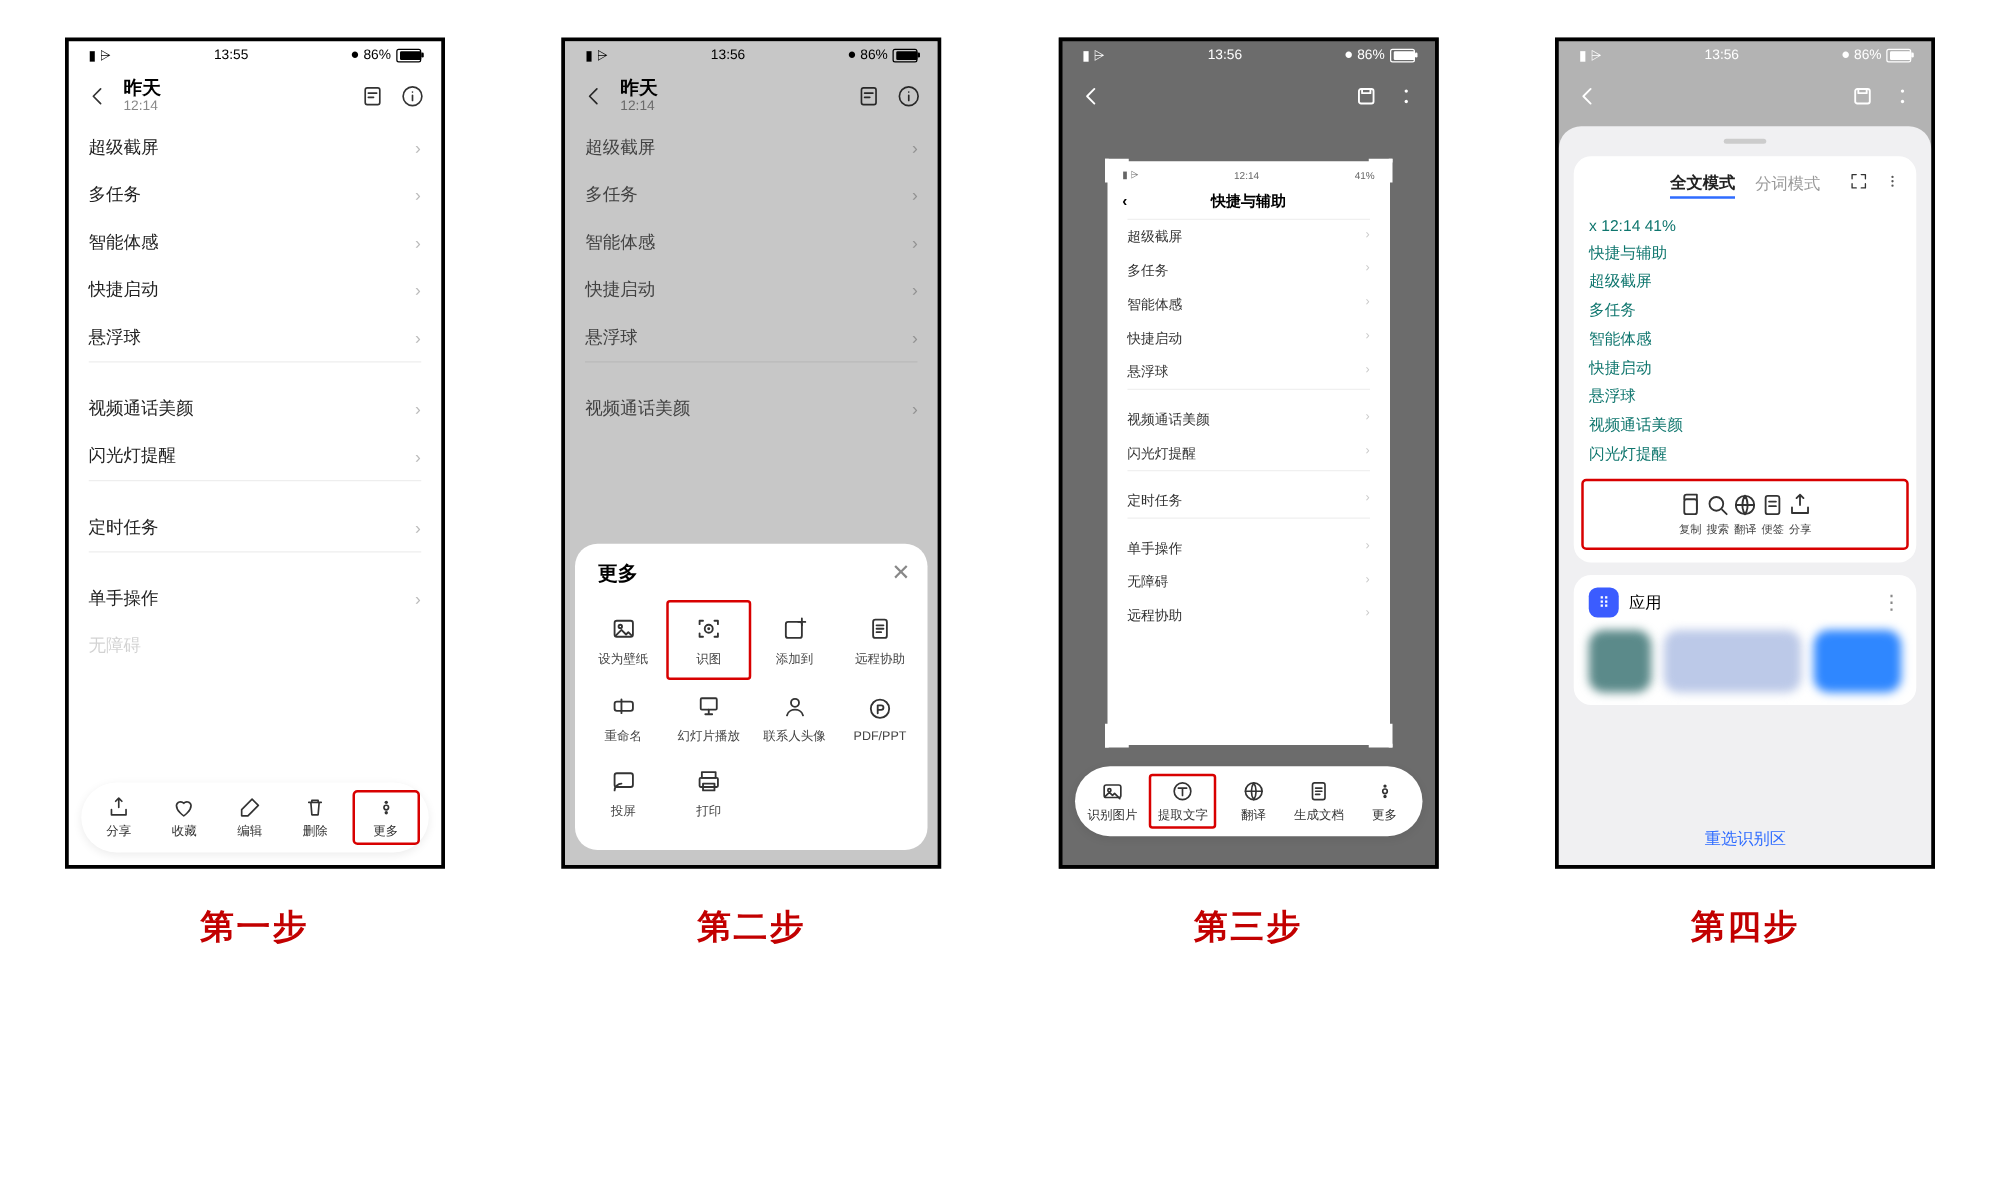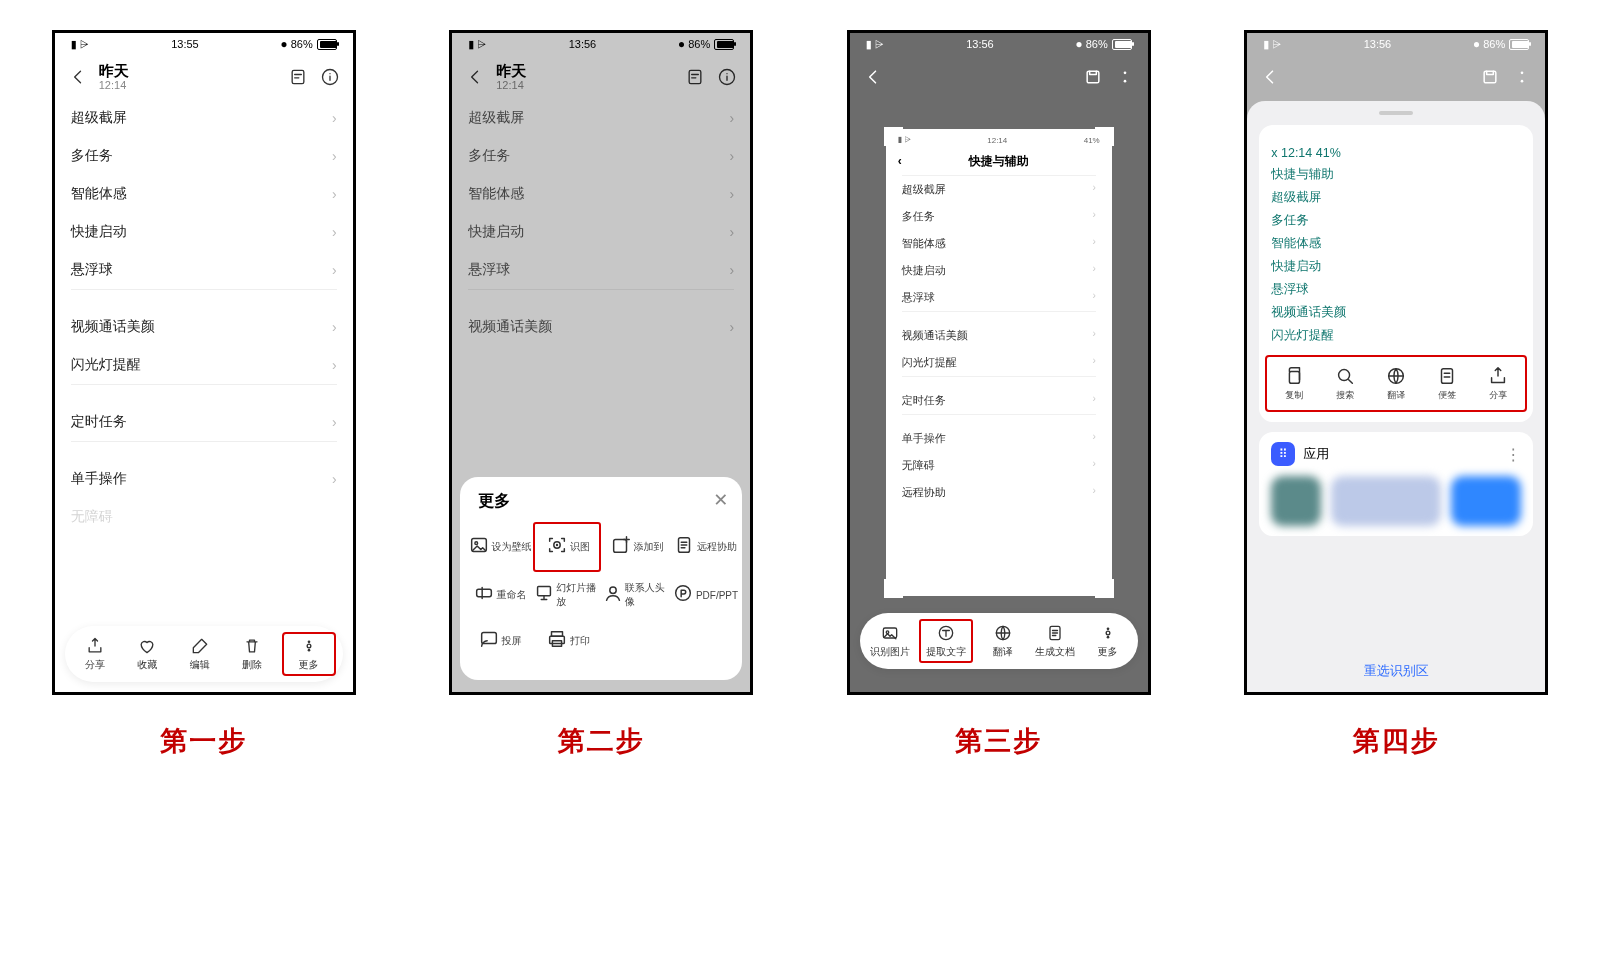--- a/index.html
+++ b/index.html
@@ -113,21 +113,21 @@
     padding: 14px 4px 16px;
   }
   .sheet-title { font-size:16px;font-weight:600;padding-left:14px;}
   .sheet-x { position:absolute; top:12px;right:14px; color:#888; font-size:18px;}
   .grid {
     display:grid;
     grid-template-columns:repeat(4,1fr);
     margin-top:10px;
   }
   .gitem {
-    display:flex;flex-direction:row;align-items:center;justify-content:center;
+    display:flex;flex-direction:column;align-items:center;justify-content:center;
     padding:8px 0;
     font-size:10px;color:#444;
   }
   .gitem .ico{width:26px;height:26px;display:flex;align-items:center;justify-content:center;margin-bottom:4px;}
   .gitem svg{width:22px;height:22px;}
 
   
   .inner-card {
     position:absolute;
     top:100px; left:40px; right:40px; bottom:100px;
@@ -154,21 +154,21 @@
     padding-top:10px;
   }
   .drag-handle{width:34px;height:4px;background:#ccc;border-radius:2px;margin:0 auto 10px;}
   .panel-title{font-size:15px;font-weight:600;padding:0 16px 10px;}
   .card{background:#fff;margin:0 12px 10px;border-radius:14px;padding:10px 12px;}
   .tabs{display:flex;align-items:center;gap:16px;position:relative;padding:0 4px 4px; justify-content:center;}
   .tab{font-size:13px;color:#999;padding:2px 0;}
   .tab.active{color:#222;font-weight:600;border-bottom:2.5px solid #2f6cff;}
   .tabs .right-icons{position:absolute;right:0;display:flex;gap:12px;color:#555;}
   .ocr-line{font-size:12.5px;color:#0f766e;padding:3px 0;}
-  .act-row{display:flex;justify-content:space-between;margin-top:8px;padding:8px 16px;}
+  .act-row{display:flex;justify-content:center;margin-top:8px;padding:8px 16px;}
   .act{display:flex;flex-direction:column;align-items:center;font-size:9px;color:#444;gap:2px;}
   .act .ico{width:22px;height:22px;display:flex;align-items:center;justify-content:center;}
   .app-row{display:flex;align-items:center;gap:8px;}
   .app-icon{width:24px;height:24px;background:#3b5cff;border-radius:7px;display:flex;align-items:center;justify-content:center;color:#fff;font-size:12px;}
   .blur-row{display:flex;gap:10px;margin-top:10px;}
   .blur1{width:50px;height:50px;background:#5b8a8a;border-radius:12px;filter:blur(4px);}
   .blur2{flex:1;height:50px;background:#bcc9e8;border-radius:12px;filter:blur(4px);}
   .blur3{width:70px;height:50px;background:#2f87ff;border-radius:12px;filter:blur(4px);}
   .bottom-link{position:absolute;bottom:12px;left:0;right:0;text-align:center;color:#2f6cff;font-size:13px;font-weight:500;}
 
@@ -661,20 +661,34 @@
               <circle cx="12" cy="7" r="1.6" fill="#fff"></circle>
               <circle cx="12" cy="17" r="1.6" fill="#fff"></circle>
             </svg>
           </div>
       </div>
 
       <div class="white-panel">
         <div class="drag-handle"></div>
 
         <div class="card">
+          <div class="tabs">
+            <div class="tab active">全文模式</div>
+            <div class="tab">分词模式</div>
+            <div class="right-icons">
+              <span><svg width="16" height="16" viewBox="0 0 24 24">
+                    <path class="stroke" d="M4 9V4h5M20 9V4h-5M4 15v5h5M20 15v5h-5"></path>
+                  </svg></span>
+              <span><svg width="14" height="16" viewBox="0 0 24 24">
+                    <circle cx="12" cy="6" r="1.6" fill="#555"></circle>
+                    <circle cx="12" cy="12" r="1.6" fill="#555"></circle>
+                    <circle cx="12" cy="18" r="1.6" fill="#555"></circle>
+                  </svg></span>
+            </div>
+          </div>
           <div style="height:8px"></div>
           <div class="ocr-line">x 12:14 41%</div>
           <div class="ocr-line">快捷与辅助</div>
           <div class="ocr-line">超级截屏</div>
           <div class="ocr-line">多任务</div>
           <div class="ocr-line">智能体感</div>
           <div class="ocr-line">快捷启动</div>
           <div class="ocr-line">悬浮球</div>
           <div class="ocr-line">视频通话美颜</div>
           <div class="ocr-line">闪光灯提醒</div>

